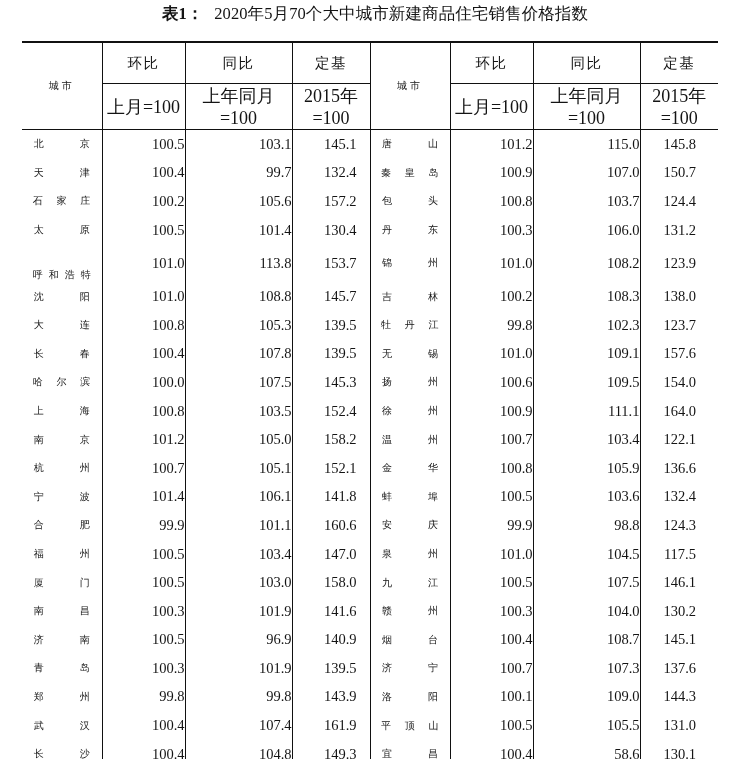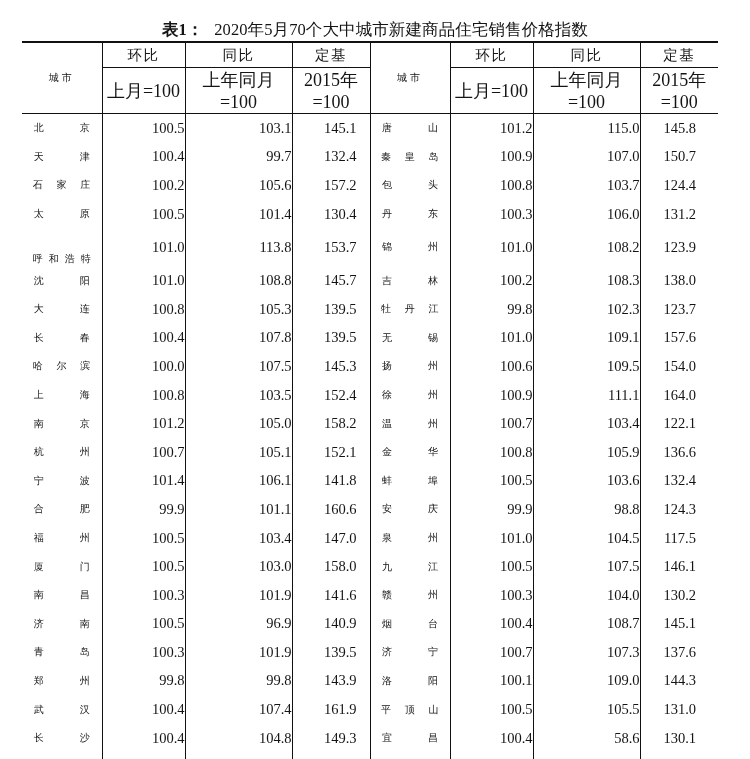--- a/index.html
+++ b/index.html
@@ -22,21 +22,21 @@
     width: 750px;
     height: 759px;
     box-sizing: border-box;
   }
 
   
   .title-row {
     display: flex;
     justify-content: center;
     align-items: baseline;
-    padding-top: 19px;
+    padding-top: 3px;
     height: 30px;
     box-sizing: border-box;
   }
   .title-label {
     font-size: 16.5px;
     font-weight: bold;
     letter-spacing: 0px;
     white-space: nowrap;
   }
   .title-gap { display: inline-block; width: 11px; }
@@ -88,21 +88,21 @@
 
   th.hcity {
     font-size: 10px;
     text-align: center;
     letter-spacing: 3px;
     padding-left: 3px;
   }
   th.hsub {
     font-size: 14.5px;
     text-align: center;
-    height: 24px;
+    height: 40px;
     letter-spacing: 1.5px;
   }
   th.hunit {
     font-size: 18px;
     text-align: center;
     height: 24px;
     border-top: 1.1px solid #111;
   }
 
   

